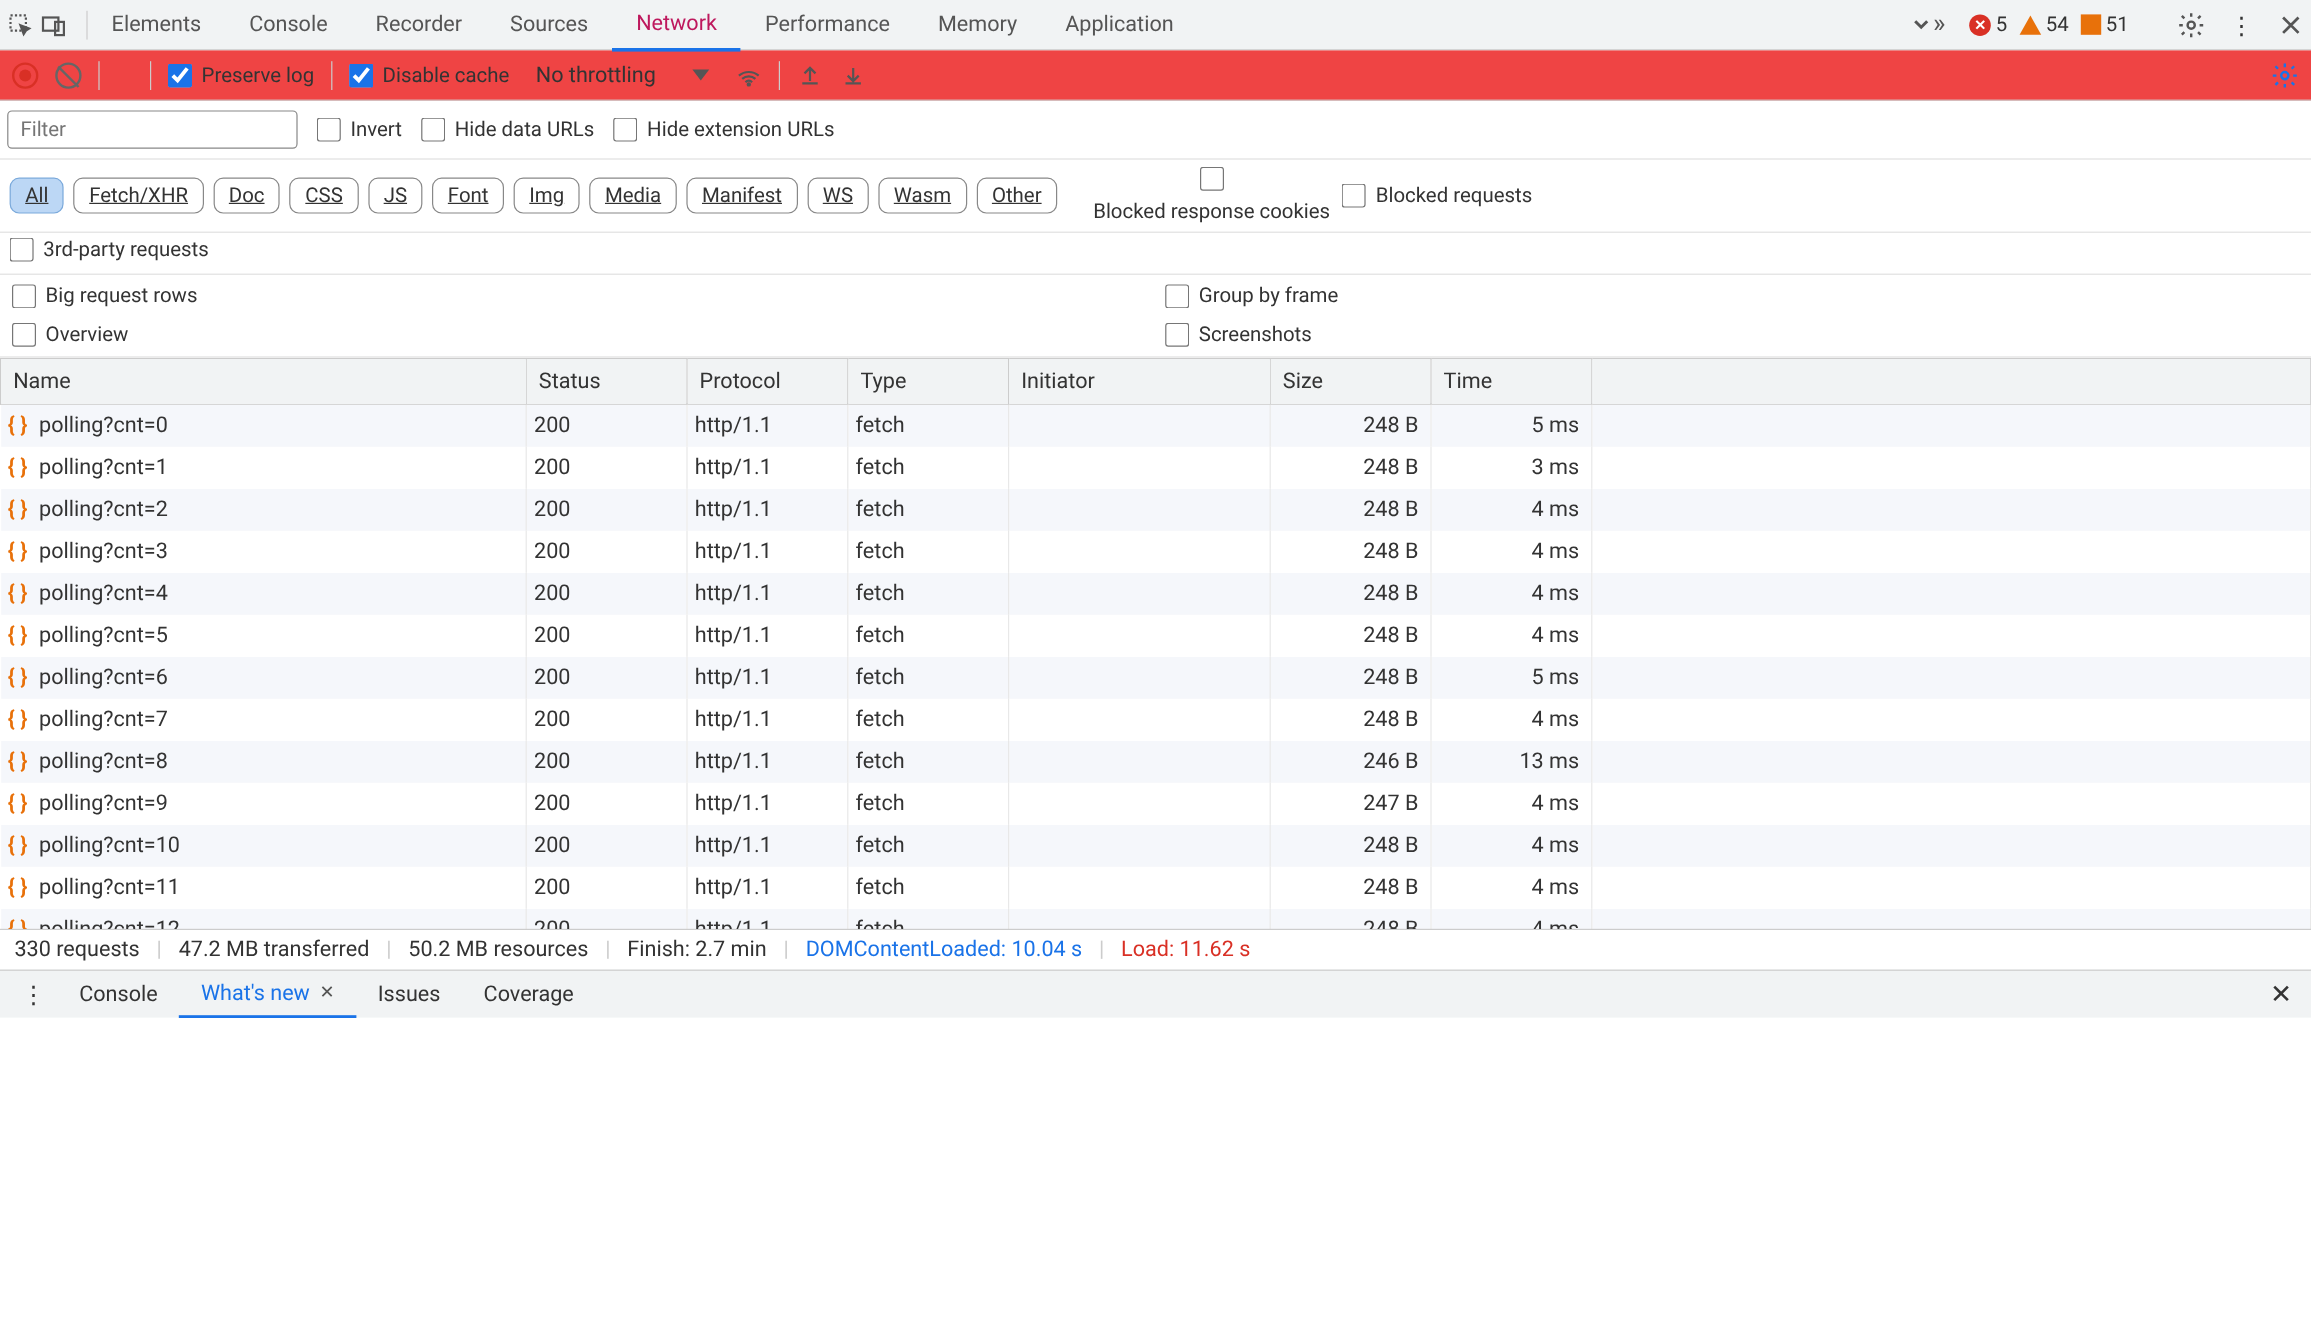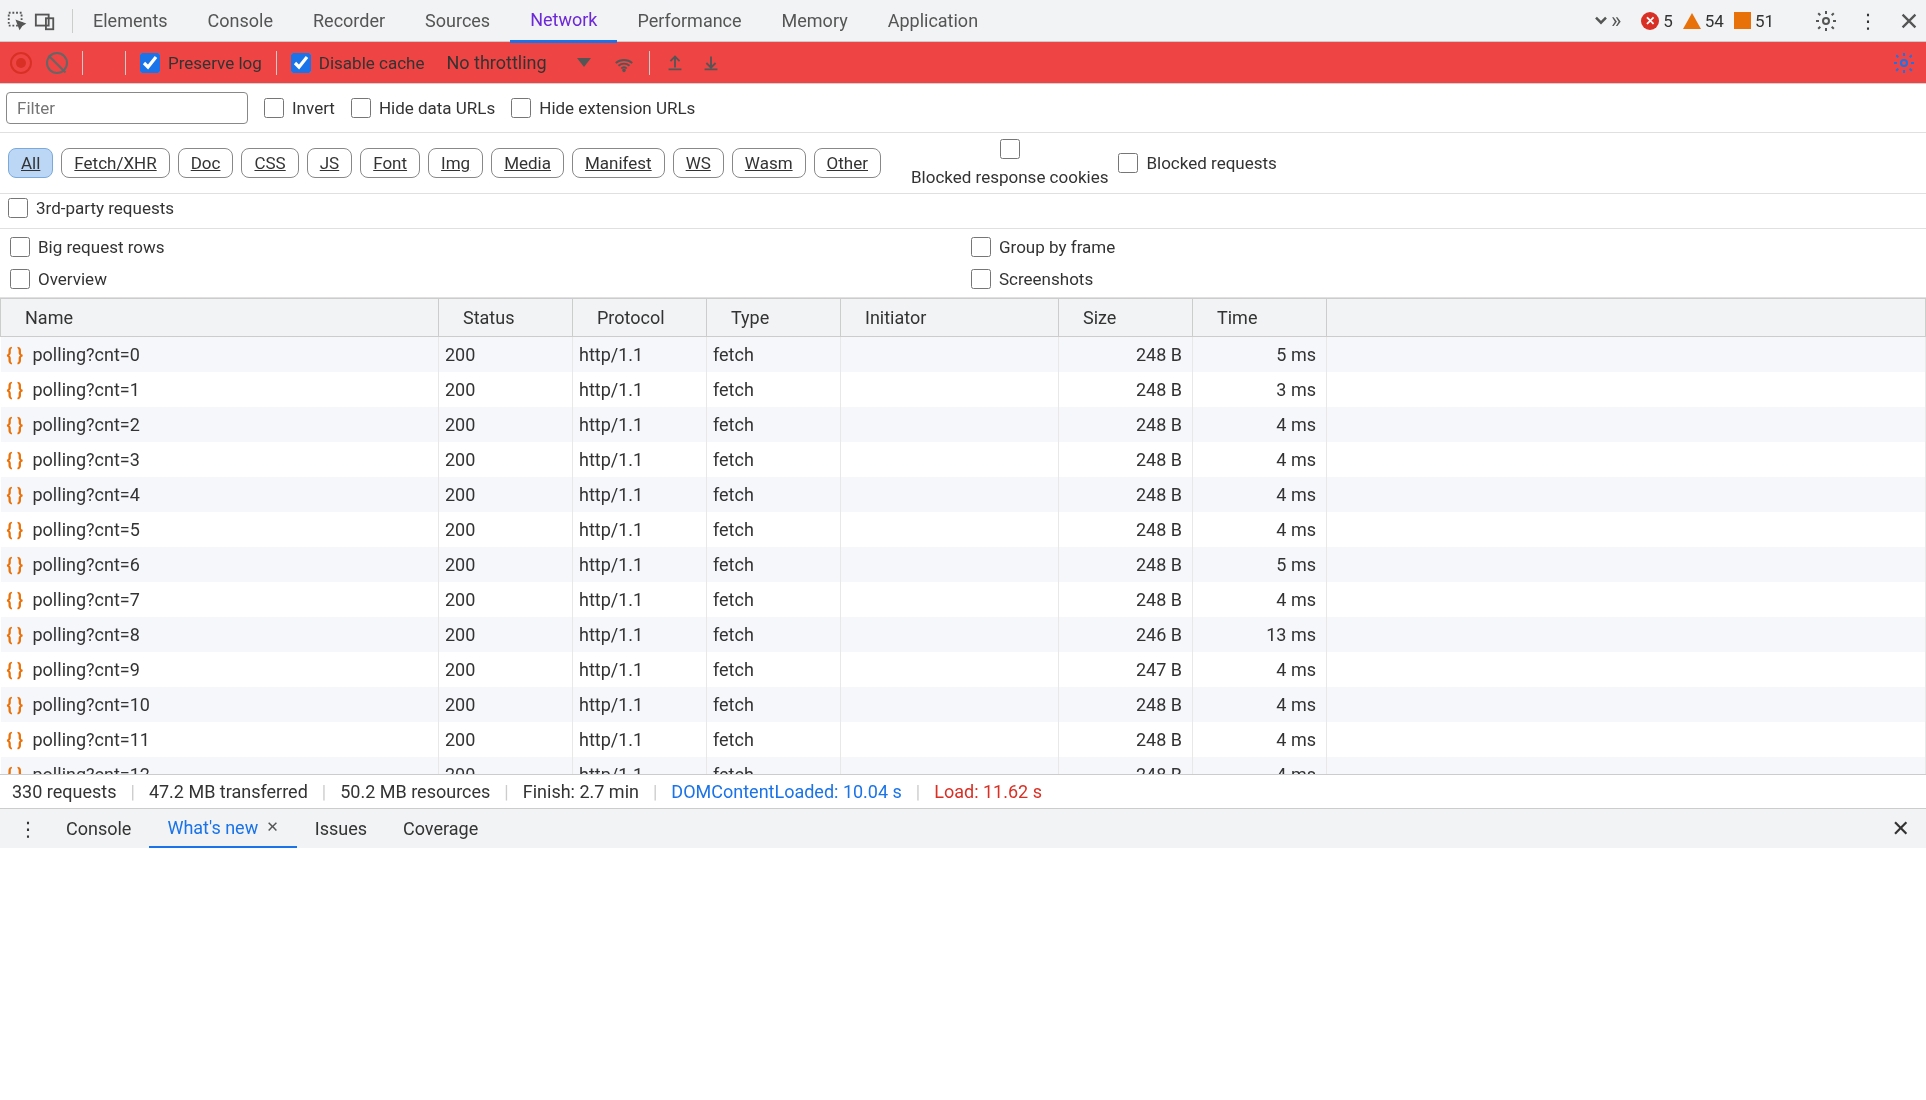--- a/index.html
+++ b/index.html
@@ -3,21 +3,21 @@
   <meta charset="utf-8">
   <style>
     * { margin: 0; padding: 0; box-sizing: border-box; font-family: -apple-system, BlinkMacSystemFont, "Segoe UI", Roboto, sans-serif; }
     body { background: #fff; color: #333; font-size: 17px; overflow: hidden; }
     
     
     .top-bar { display: flex; align-items: center; height: 42px; border-bottom: 1px solid #ccc; background: #f1f3f4; padding: 0 6px; }
     .top-icons-left { display: flex; align-items: center; gap: 6px; padding-right: 16px; }
     .tabs-row { display: flex; align-items: center; flex: 1; gap: 0; }
     .tab { padding: 10px 20px; cursor: pointer; color: #555; font-size: 18px; }
-    .tab.active { color: #6d28d9; border-bottom: 3px solid #1a73e8; text-align: center; }
+    .tab.active { color: #be185d; border-bottom: 3px solid #1a73e8; text-align: center; }
     .top-icons-right { display: flex; align-items: center; gap: 10px; padding-left: 10px; }
     .badge-group { display: flex; align-items: center; gap: 10px; margin-right: 30px; }
     .badge { display: flex; align-items: center; gap: 4px; font-size: 17px; }
     .error-circle { width: 18px; height: 18px; border-radius: 50%; background: #d93025; display: inline-flex; align-items: center; justify-content: center; color: #fff; font-size: 12px; font-weight: bold; }
     .warn-triangle { width: 0; height: 0; border-left: 9px solid transparent; border-right: 9px solid transparent; border-bottom: 16px solid #e8710a; display: inline-block; }
     .info-square { width: 17px; height: 17px; background: #e8710a; display: inline-block; }
     
     
     .toolbar { display: flex; align-items: center; height: 42px; border-bottom: 1px solid #d0d0d0; padding: 0 10px; gap: 14px; background: #ef4444; }
     .toolbar-sep { width: 1px; height: 24px; background: #ccc; }
@@ -41,21 +41,21 @@
     .chip { padding: 4px 12px; border: 1px solid #888; border-radius: 8px; font-size: 17px; cursor: pointer; background: #fff; text-decoration: underline; }
     .chip.active { background: #bcd7f5; border-color: #7aa9db; }
     
     
     .view-options { display: flex; padding: 8px 10px; gap: 16px; border-bottom: 1px solid #e0e0e0; }
     .view-col { flex: 1; display: flex; flex-direction: column; gap: 12px; }
     
     
     .table-container { overflow-y: auto; height: 476px; }
     .net-table { width: 100%; border-collapse: collapse; table-layout: fixed; }
-    .net-table th { text-align: left; padding: 8px 24px; background: #f1f3f4; border: 1px solid #ccc; font-weight: 400; font-size: 18px; position: sticky; top: 0; }
+    .net-table th { text-align: left; padding: 8px 10px; background: #f1f3f4; border: 1px solid #ccc; font-weight: 400; font-size: 18px; position: sticky; top: 0; }
     .net-table td { padding: 7px 6px; border-right: 1px solid #e8e8e8; font-size: 18px; white-space: nowrap; overflow: hidden; text-overflow: ellipsis; }
     .net-table tr:nth-child(odd) td { background: #f5f7fb; }
     .net-table tr:nth-child(even) td { background: #fff; }
     .col-name { width: 438px; }
     .col-status { width: 134px; }
     .col-protocol { width: 134px; }
     .col-type { width: 134px; }
     .col-initiator { width: 218px; }
     .col-size { width: 134px; text-align: right; }
     .col-time { width: 134px; text-align: right; }

